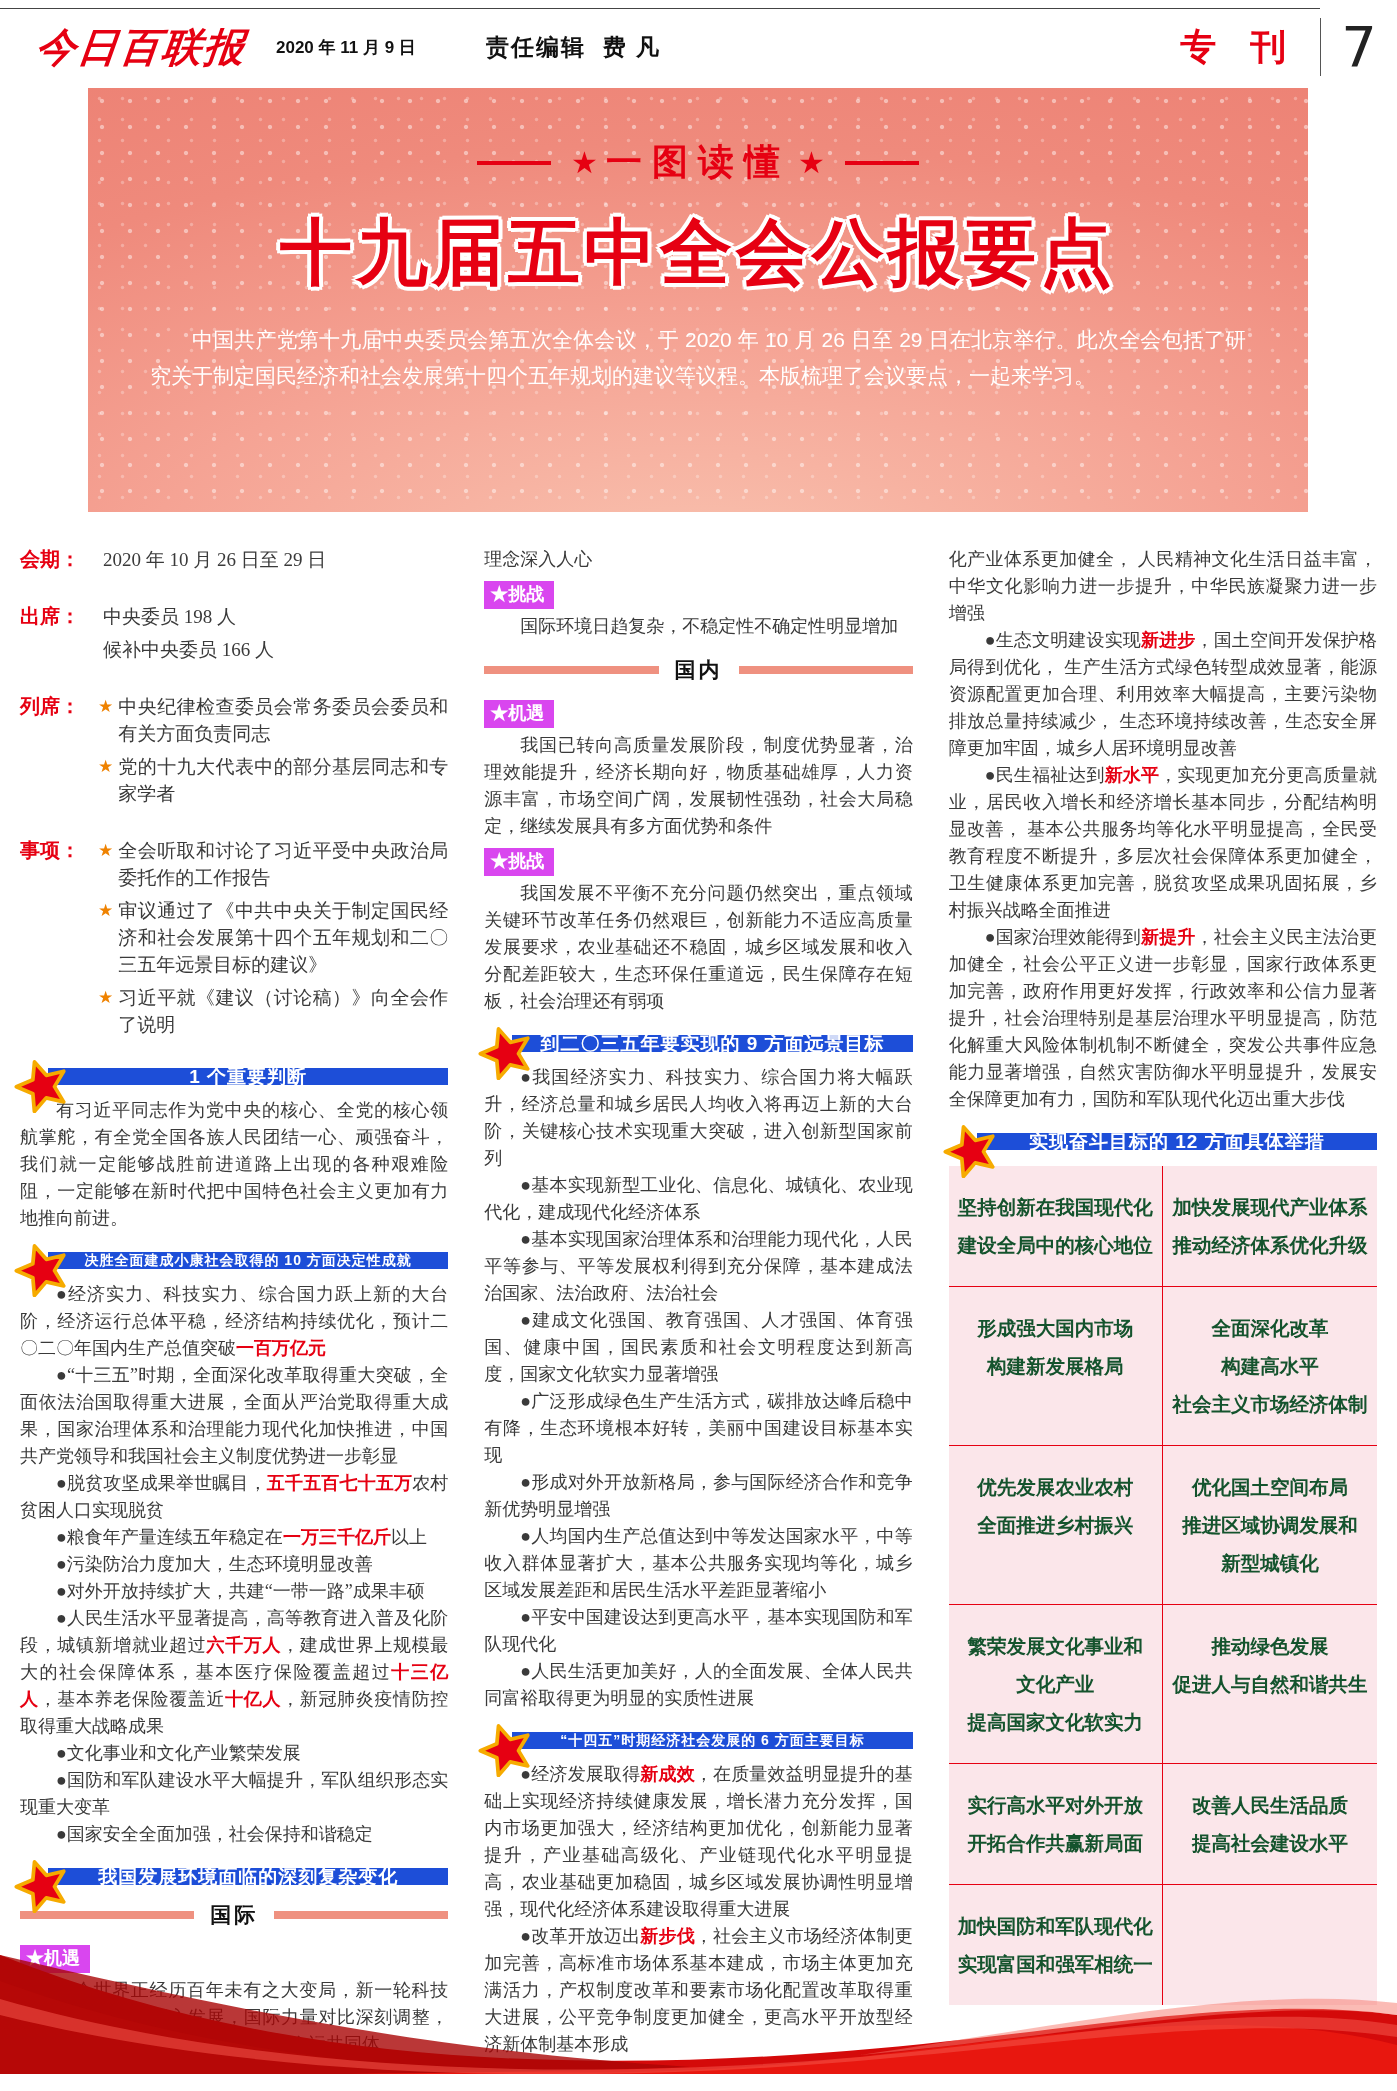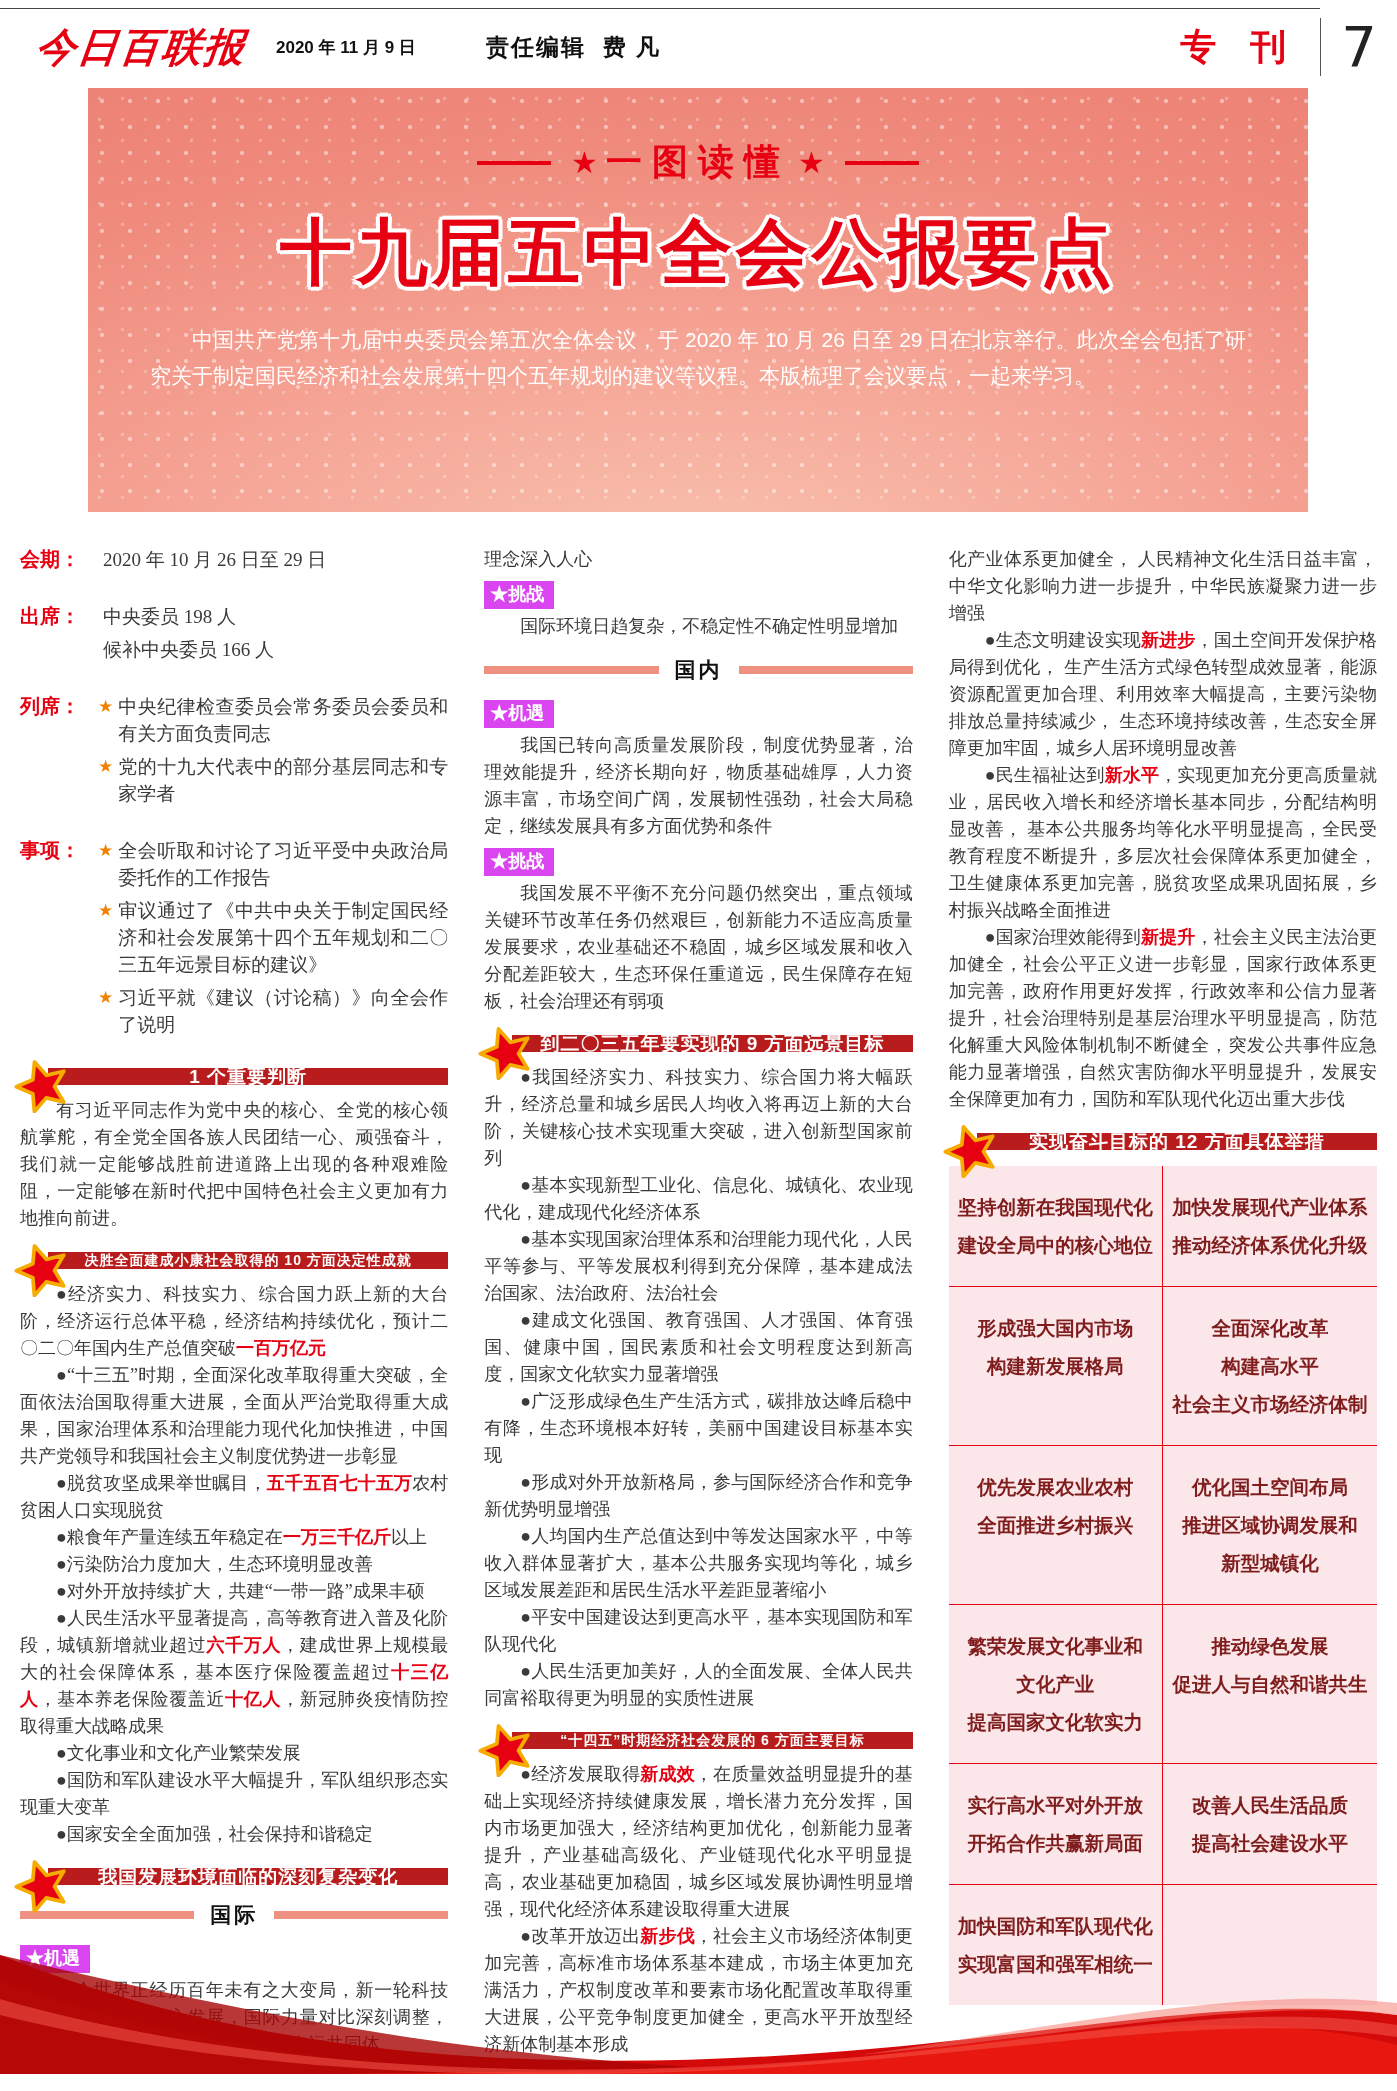--- a/index.html
+++ b/index.html
@@ -42,41 +42,41 @@
   
   .info-row{display:flex;margin-bottom:24px;}
   .info-label{flex:0 0 78px;color:#e60012;font-weight:bold;font-size:20px;line-height:27px;font-family:"Liberation Sans",sans-serif;}
   .info-lines{flex:1;min-width:0;}
   .iline{display:flex;margin-bottom:6px;}
   .iline .star{color:#ef8200;margin-right:5px;font-size:17px;line-height:27px;flex:0 0 auto;}
   .iline .itext{flex:1;font-size:19px;line-height:27px;text-align:justify;color:#3a3a3a;}
 
   
   .sec{position:relative;margin:20px 0 12px;}
-  .sec-bar{margin-left:28px;height:17px;background:#b91c1c;display:flex;align-items:center;justify-content:center;margin-top:20px;}
+  .sec-bar{margin-left:28px;height:17px;background:#1d4ed8;display:flex;align-items:center;justify-content:center;margin-top:20px;}
   .sec-bar span{color:#fff;font-weight:bold;font-size:19px;white-space:nowrap;font-family:"Liberation Sans",sans-serif;letter-spacing:1px;}
   .sec-bar.tight span{font-size:14px;}
   .sec-star{position:absolute;left:-6px;top:-11px;width:56px;height:56px;z-index:2;}
   .sec-star svg{width:100%;height:100%;display:block;}
 
   
   .divider{display:flex;align-items:center;margin:16px 0 8px;}
   .divider .dline{flex:1;height:8px;background:#ef9180;}
   .divider .dlabel{margin:0 16px;font-weight:bold;font-size:21px;color:#111;font-family:"Liberation Sans",sans-serif;letter-spacing:3px;}
 
   
   .badge{display:inline-block;background:#d946ef;color:#fff;font-weight:bold;font-size:18px;line-height:1;padding:4px 10px 6px 6px;margin:8px 0 4px;font-family:"Liberation Sans",sans-serif;}
 
   .blist p{margin:0;}
 
   
   .measures{background:#fbe6ea;margin-top:16px;}
   .mrow{display:grid;grid-template-columns:1fr 1fr;}
   .mrow + .mrow{border-top:1.5px solid #e60012;}
-  .mcell{padding:22px 6px;text-align:center;font-weight:bold;font-size:19.5px;line-height:38px;white-space:pre-line;color:#7f1d1d;font-family:"Liberation Sans",sans-serif;}
+  .mcell{padding:22px 6px;text-align:center;font-weight:bold;font-size:19.5px;line-height:38px;white-space:pre-line;color:#14532d;font-family:"Liberation Sans",sans-serif;}
   .mcell:first-child{border-right:1.5px solid #e60012;}
   .source{text-align:center;font-weight:bold;font-size:19px;margin-top:30px;color:#222;font-family:"Liberation Sans",sans-serif;}
 
   
   .footer{position:absolute;left:0;bottom:0;width:1397px;height:150px;z-index:5;pointer-events:none;}
   .footer svg{display:block;width:100%;height:100%;}
 </style>
 </head>
 <body>
 

